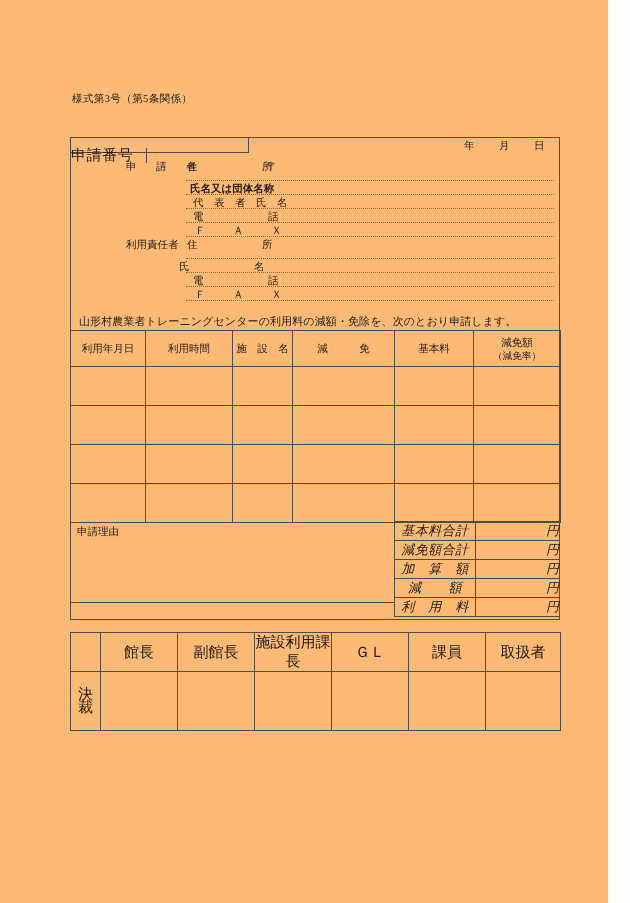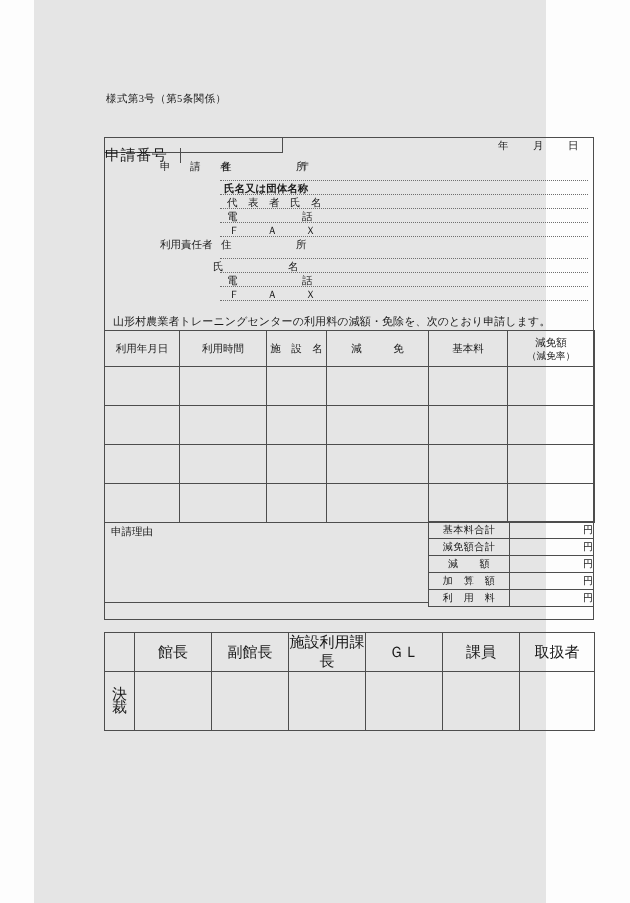--- a/index.html
+++ b/index.html
@@ -13,24 +13,23 @@
     height: 903px;
     position: relative;
     font-family: "Liberation Serif", "DejaVu Serif", serif;
     color: #1a1a1a;
     background: #fdfdfd;
     overflow: hidden;
   }
   .page {
     position: absolute;
     left: 0; top: 0;
-    width: 512px;
+    width: 608px;
     height: 903px;
-    background: #e5e5e5;
-    margin-left: 34px;
+    background: #fdba74;
   }
 
   
   .form-no {
     position: absolute;
     left: 72px;
     top: 92px;
     font-size: 10.5px;
     letter-spacing: 0.4px;
     white-space: nowrap;
@@ -183,22 +182,23 @@
     left: 323px;
     top: 383px;
     width: 166px;
     border-collapse: collapse;
     table-layout: fixed;
   }
   .totals td {
     border: 1px solid #4d4d4d;
     border-top: none;
     height: 16px;
-    font-size: 10px;
+    font-size: 13px;
     padding: 0;
+    font-style: italic;
   }
   .totals tr:first-child td { border-top: 1px solid #4d4d4d; }
   .t-label {
     width: 80px;
     text-align: center;
     letter-spacing: 0.5px;
   }
   .t-unit {
     text-align: right;
     padding-right: 7px;
@@ -348,25 +348,25 @@
       <tbody>
         <tr>
           <td class="t-label">基本料合計</td>
           <td class="t-unit">円</td>
         </tr>
         <tr>
           <td class="t-label">減免額合計</td>
           <td class="t-unit">円</td>
         </tr>
         <tr>
+          <td class="t-label">加　算　額</td>
+          <td class="t-unit">円</td>
+        </tr>
+        <tr>
           <td class="t-label">減　　額</td>
-          <td class="t-unit">円</td>
-        </tr>
-        <tr>
-          <td class="t-label">加　算　額</td>
           <td class="t-unit">円</td>
         </tr>
         <tr>
           <td class="t-label">利　用　料</td>
           <td class="t-unit">円</td>
         </tr>
       </tbody>
     </table>
 
   </div>

